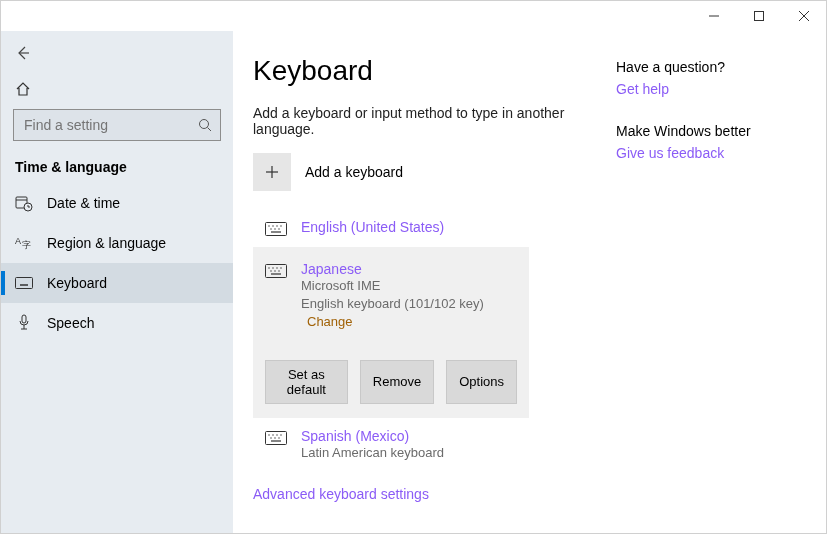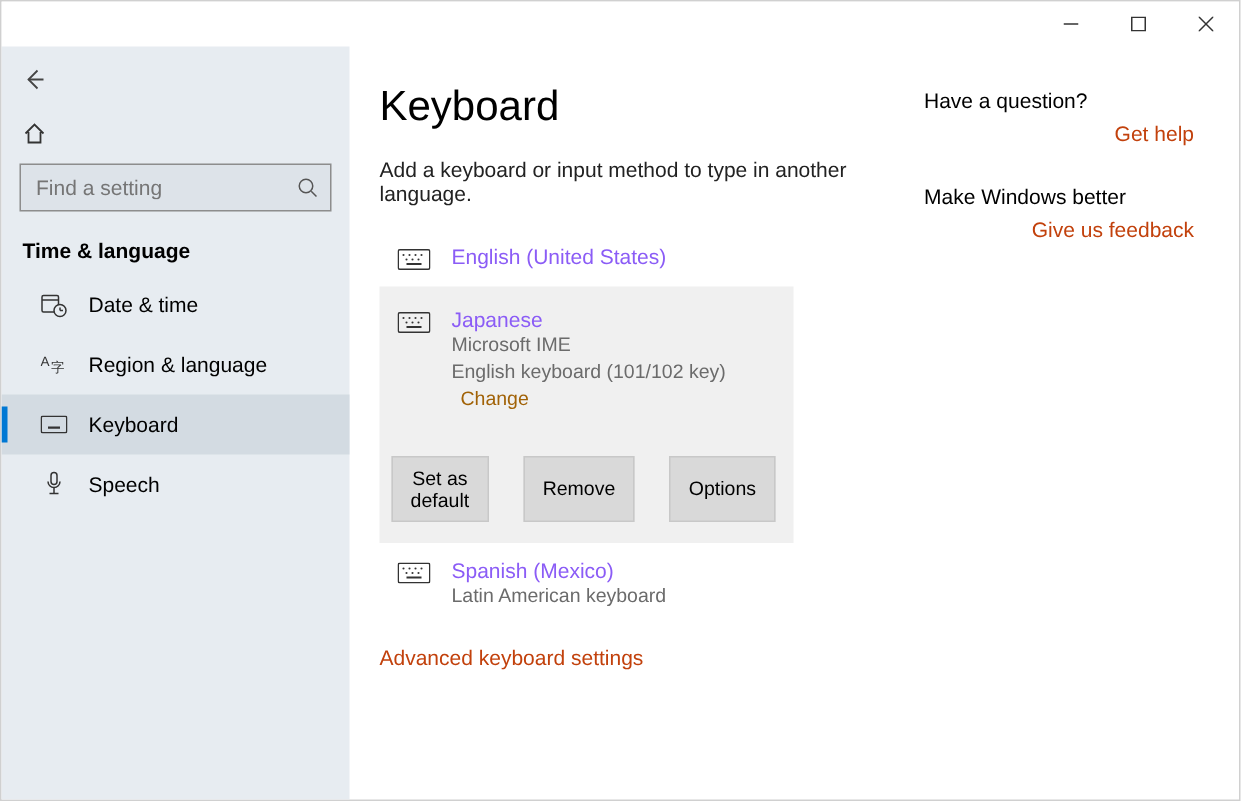--- a/index.html
+++ b/index.html
@@ -76,21 +76,21 @@
   }
   .section-header {
     font-weight: 600;
     padding: 10px 14px 8px 14px;
     color: #000;
   }
   .nav-item {
     height: 40px;
     display: flex;
     align-items: center;
-    padding-left: 26px;
+    padding-left: 14px;
     gap: 14px;
     cursor: default;
     position: relative;
   }
   .nav-item.selected {
     background: #d3dbe2;
   }
   .nav-item.selected::before {
     content: "";
     position: absolute;
@@ -176,38 +176,37 @@
     color: #6b6b6b;
     font-size: 13px;
     line-height: 1.4;
   }
   .change-link {
     color: #a16207;
     margin-left: 6px;
   }
   .kb-actions {
     display: flex;
-    gap: 23px;
+    gap: 12px;
     justify-content: flex-end;
     width: 100%;
     margin-top: 14px;
   }
   .kb-actions button {
     background: #d9d9d9;
     border: 1px solid #c8c8c8;
     padding: 6px 12px;
     font-size: 13px;
     color: #000;
     font-family: inherit;
   }
   .link {
-    color: #c2410c;
+    color: #8b5cf6;
     margin-top: 14px;
     display: inline-block;
-    text-align: right;
   }
   .aside-heading {
     font-weight: 400;
     color: #000;
     margin-top: 4px;
   }
   .aside .link { margin-top: 6px; margin-bottom: 26px; display: block; }
   .kb-label-col { display:flex; flex-direction:column; }
   svg { display:block; }
 </style>
@@ -309,20 +308,29 @@
       </span>
       <span>Speech</span>
     </div>
   </div>
 
   <div class="main">
     <div class="content">
       <h1>Keyboard</h1>
       <div class="subtext">Add a keyboard or input method to type in another language.</div>
 
+      <div class="add-row">
+        <div class="plus-tile">
+          <svg width="16" height="16" viewBox="0 0 16 16">
+              <line x1="8" y1="2" x2="8" y2="14" stroke="#333" stroke-width="1.2"></line>
+              <line x1="2" y1="8" x2="14" y2="8" stroke="#333" stroke-width="1.2"></line>
+            </svg>
+        </div>
+        <span>Add a keyboard</span>
+      </div>
 
       <div class="kb-item">
         <span class="kb-icon">
           <svg width="22" height="14" viewBox="0 0 22 14">
               <rect x="0.5" y="0.5" width="21" height="13" rx="1" fill="none" stroke="#333"></rect>
               <circle cx="4" cy="4" r="0.7" fill="#333"></circle>
               <circle cx="8" cy="4" r="0.7" fill="#333"></circle>
               <circle cx="12" cy="4" r="0.7" fill="#333"></circle>
               <circle cx="16" cy="4" r="0.7" fill="#333"></circle>
               <circle cx="6" cy="7" r="0.7" fill="#333"></circle>

